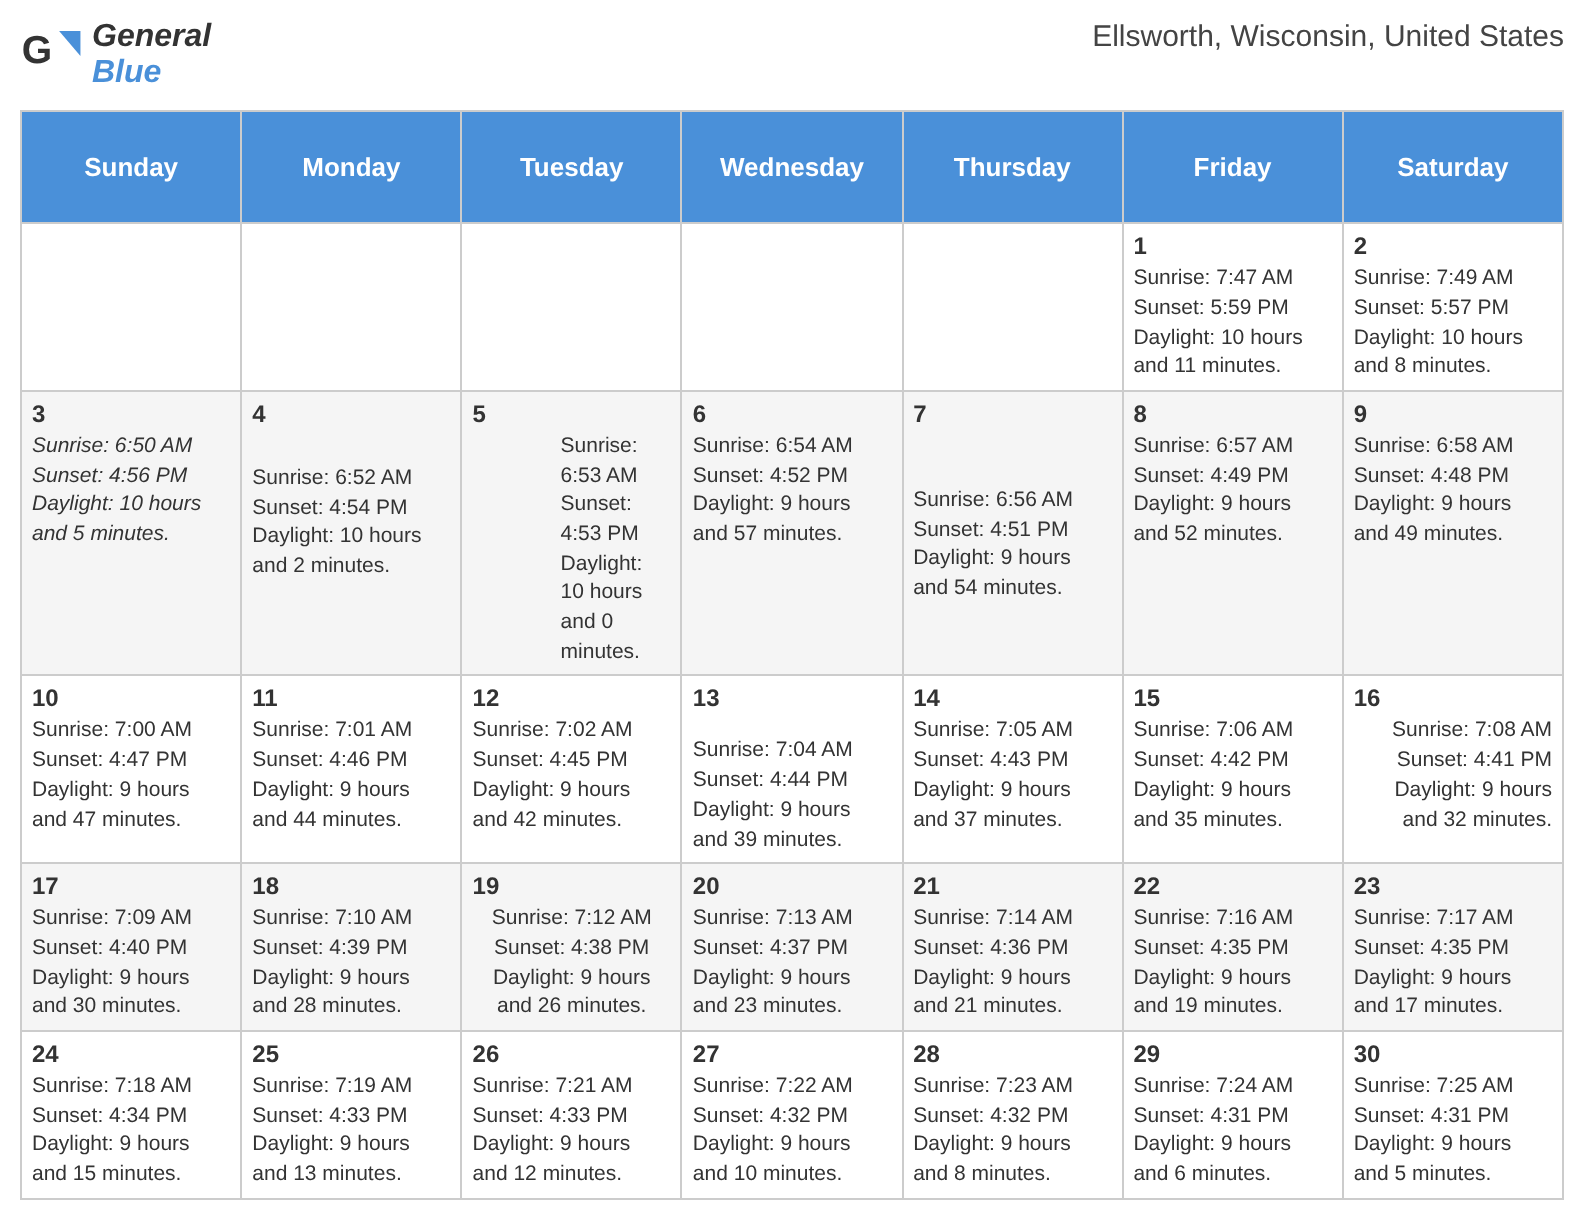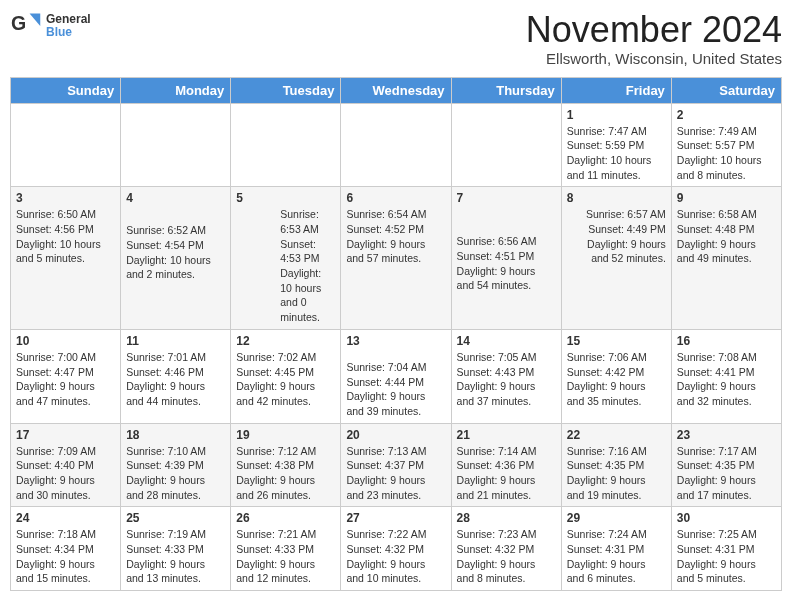--- a/index.html
+++ b/index.html
@@ -15,23 +15,24 @@
       align-items: flex-start;
       justify-content: space-between;
       margin-bottom: 10px;
     }
     .logo {
       display: flex;
       align-items: center;
       gap: 4px;
     }
     .logo-text {
-      font-size: 12px;
+      font-size: 16px;
       font-weight: bold;
       line-height: 1.1;
+      font-style: italic;
     }
     .logo-general { color: #333; }
     .logo-blue { color: #4a90d9; }
     .logo-icon {
       width: 32px;
       height: 32px;
     }
     .title-block {
       text-align: right;
     }
@@ -46,22 +47,22 @@
       color: #444;
     }
     .calendar {
       width: 100%;
       border-collapse: collapse;
       table-layout: fixed;
     }
     .calendar th {
       background: #4a90d9;
       color: #fff;
-      text-align: right;
-      padding: 5px 6px;
+      text-align: center;
+      padding: 20px 6px;
       font-size: 13px;
       font-weight: bold;
       border: 1px solid #ccc;
     }
     .calendar td {
       vertical-align: top;
       border: 1px solid #ccc;
       padding: 4px 5px;
       height: 80px;
       background: #fff;
@@ -103,21 +104,20 @@
       <polygon points="22,4 34,4 34,18" fill="#4a90d9"></polygon>
     </svg>
     <div>
       <div class="logo-text">
         <span class="logo-general">General</span><br>
         <span class="logo-blue">Blue</span>
       </div>
     </div>
   </div>
   <div class="title-block">
-    <div class="month-title">November 2024</div>
     <div class="location">Ellsworth, Wisconsin, United States</div>
   </div>
 </div>
 
 <table class="calendar">
   <thead>
     <tr>
     <th>Sunday</th>
         <th>Monday</th>
         <th>Tuesday</th>
@@ -143,21 +143,21 @@
         <td>
           <span class="day-number">2</span>
           <div class="day-info" style="white-space: pre-line;">Sunrise: 7:49 AM
 Sunset: 5:57 PM
 Daylight: 10 hours and 8 minutes.</div>
         </td>
       </tr>
       <tr class="row-even">
         <td>
           <span class="day-number">3</span>
-          <div class="day-info" style="white-space: pre-line;">Sunrise: 6:50 AM
+          <div class="day-info" style="white-space: pre-line; font-style: italic;">Sunrise: 6:50 AM
 Sunset: 4:56 PM
 Daylight: 10 hours and 5 minutes.</div>
         </td>
         <td>
           <span class="day-number">4</span>
           <div class="day-info" style="white-space: pre-line; margin-top: 18px;">Sunrise: 6:52 AM
 Sunset: 4:54 PM
 Daylight: 10 hours and 2 minutes.</div>
         </td>
         <td>
@@ -173,21 +173,21 @@
 Daylight: 9 hours and 57 minutes.</div>
         </td>
         <td>
           <span class="day-number">7</span>
           <div class="day-info" style="white-space: pre-line; margin-top: 29px;">Sunrise: 6:56 AM
 Sunset: 4:51 PM
 Daylight: 9 hours and 54 minutes.</div>
         </td>
         <td>
           <span class="day-number">8</span>
-          <div class="day-info" style="white-space: pre-line; text-align: right;">Sunrise: 6:57 AM
+          <div class="day-info" style="white-space: pre-line;">Sunrise: 6:57 AM
 Sunset: 4:49 PM
 Daylight: 9 hours and 52 minutes.</div>
         </td>
         <td>
           <span class="day-number">9</span>
           <div class="day-info" style="white-space: pre-line;">Sunrise: 6:58 AM
 Sunset: 4:48 PM
 Daylight: 9 hours and 49 minutes.</div>
         </td>
       </tr>
@@ -223,41 +223,41 @@
 Daylight: 9 hours and 37 minutes.</div>
         </td>
         <td>
           <span class="day-number">15</span>
           <div class="day-info" style="white-space: pre-line;">Sunrise: 7:06 AM
 Sunset: 4:42 PM
 Daylight: 9 hours and 35 minutes.</div>
         </td>
         <td>
           <span class="day-number">16</span>
-          <div class="day-info" style="white-space: pre-line;">Sunrise: 7:08 AM
+          <div class="day-info" style="white-space: pre-line; text-align: right;">Sunrise: 7:08 AM
 Sunset: 4:41 PM
 Daylight: 9 hours and 32 minutes.</div>
         </td>
       </tr>
       <tr class="row-even">
         <td>
           <span class="day-number">17</span>
           <div class="day-info" style="white-space: pre-line;">Sunrise: 7:09 AM
 Sunset: 4:40 PM
 Daylight: 9 hours and 30 minutes.</div>
         </td>
         <td>
           <span class="day-number">18</span>
           <div class="day-info" style="white-space: pre-line;">Sunrise: 7:10 AM
 Sunset: 4:39 PM
 Daylight: 9 hours and 28 minutes.</div>
         </td>
         <td>
           <span class="day-number">19</span>
-          <div class="day-info" style="white-space: pre-line;">Sunrise: 7:12 AM
+          <div class="day-info" style="white-space: pre-line; text-align: center;">Sunrise: 7:12 AM
 Sunset: 4:38 PM
 Daylight: 9 hours and 26 minutes.</div>
         </td>
         <td>
           <span class="day-number">20</span>
           <div class="day-info" style="white-space: pre-line;">Sunrise: 7:13 AM
 Sunset: 4:37 PM
 Daylight: 9 hours and 23 minutes.</div>
         </td>
         <td>

